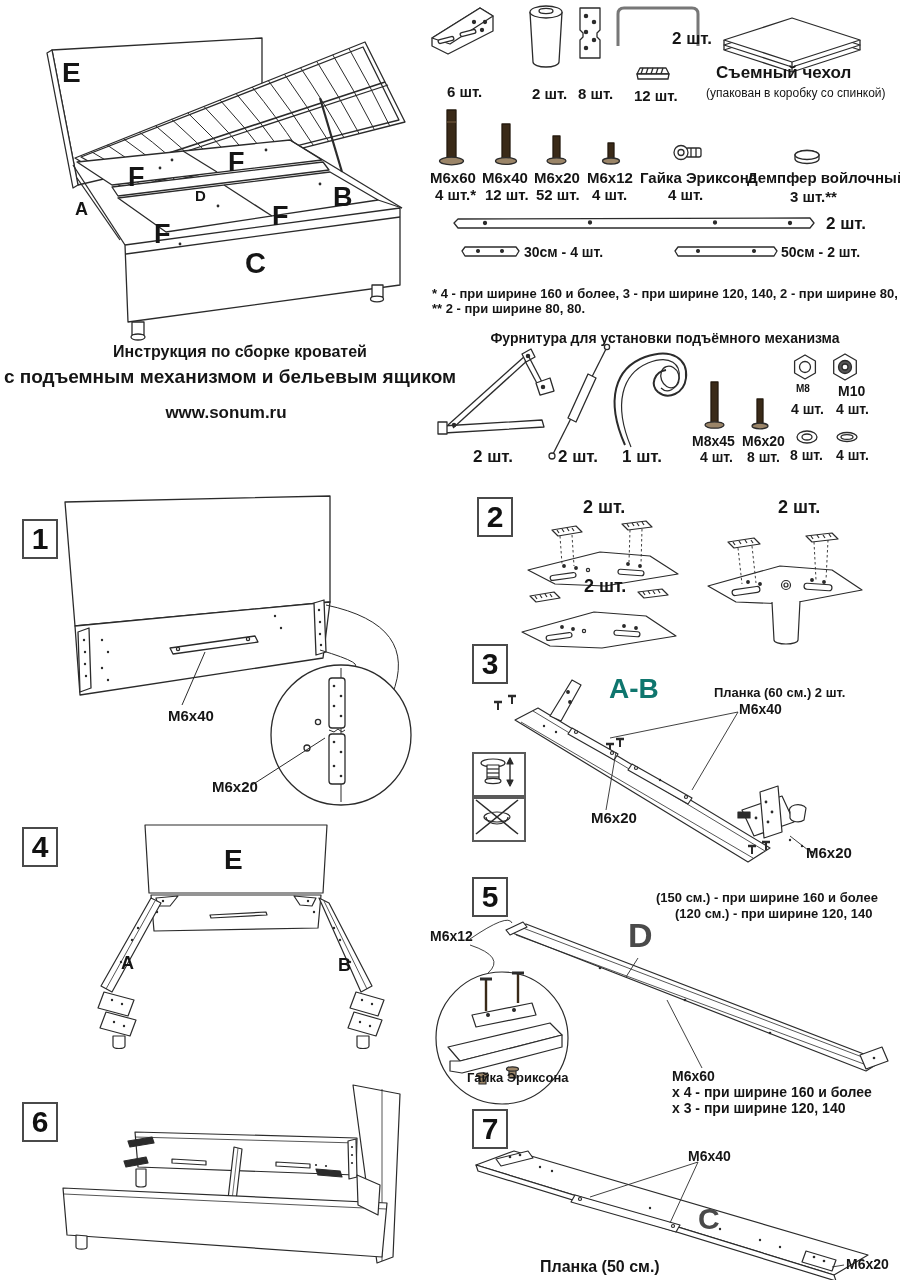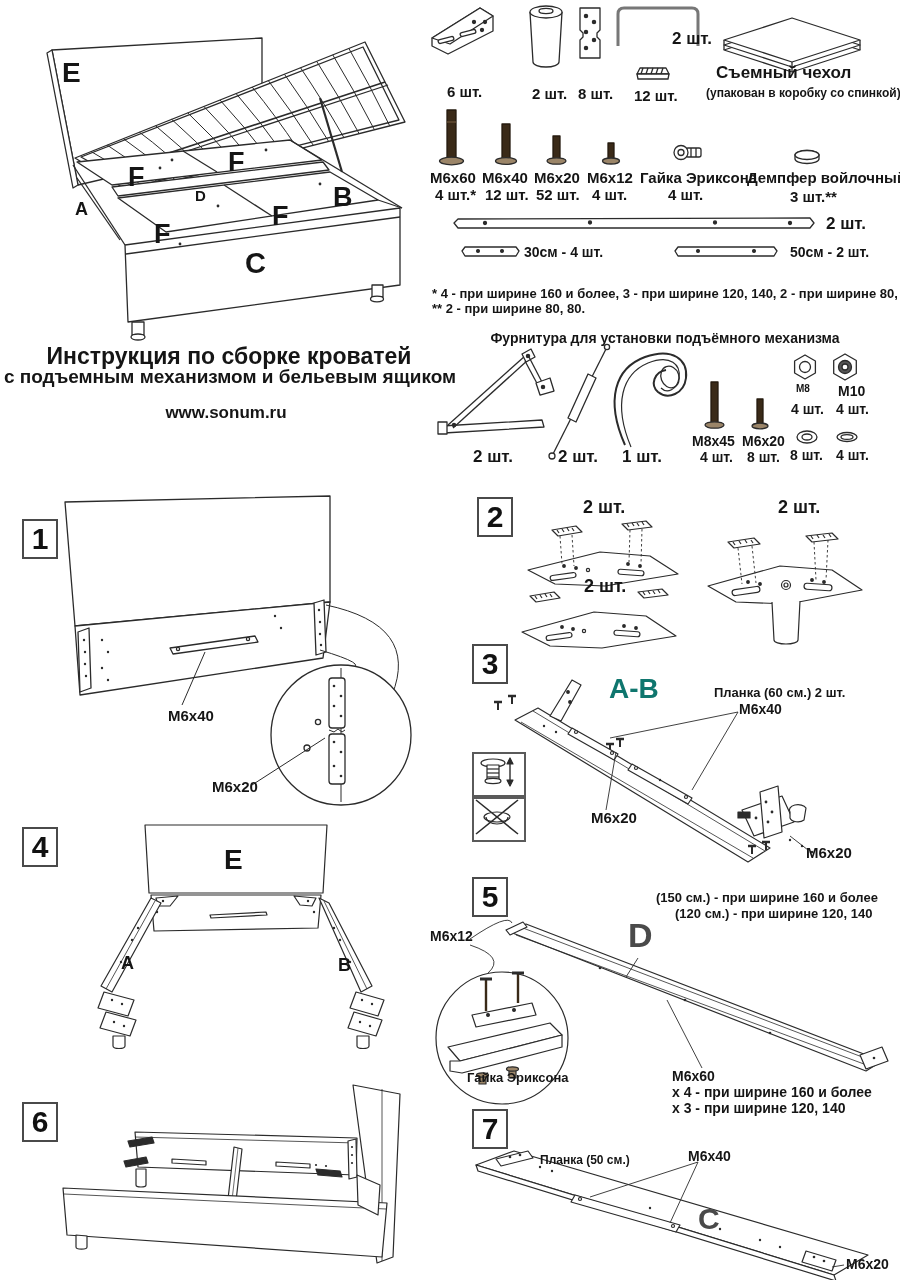--- a/index.html
+++ b/index.html
@@ -193,40 +193,40 @@
       </g>
     </g>
   </svg>
 
   <span class="lbl" style="left:447px;top:84px;font-size:15px;">6 шт.</span>
   <span class="lbl" style="left:532px;top:86px;font-size:15px;">2 шт.</span>
   <span class="lbl" style="left:578px;top:86px;font-size:15px;">8 шт.</span>
   <span class="lbl" style="left:672px;top:30px;font-size:17px;">2 шт.</span>
   <span class="lbl" style="left:634px;top:88px;font-size:15px;">12 шт.</span>
   <span class="lbl" style="left:716px;top:64px;font-size:17px;">Съемный чехол</span>
-  <span class="lbl" style="left:706px;top:87px;font-size:12px;font-weight:bold;">(упакован в коробку со спинкой)</span>
+  <span class="lbl" style="left:706px;top:87px;font-size:12px;font-weight:normal;">(упакован в коробку со спинкой)</span>
   <span class="lbl" style="left:430px;top:170px;font-size:15px;">M6x60</span>
   <span class="lbl" style="left:435px;top:187px;font-size:15px;">4 шт.*</span>
   <span class="lbl" style="left:482px;top:170px;font-size:15px;">M6x40</span>
   <span class="lbl" style="left:485px;top:187px;font-size:15px;">12 шт.</span>
   <span class="lbl" style="left:534px;top:170px;font-size:15px;">M6x20</span>
   <span class="lbl" style="left:536px;top:187px;font-size:15px;">52 шт.</span>
   <span class="lbl" style="left:587px;top:170px;font-size:15px;">M6x12</span>
   <span class="lbl" style="left:592px;top:187px;font-size:15px;">4 шт.</span>
   <span class="lbl" style="left:640px;top:170px;font-size:15px;">Гайка Эриксона</span>
   <span class="lbl" style="left:668px;top:187px;font-size:15px;">4 шт.</span>
   <span class="lbl" style="left:747px;top:170px;font-size:15px;">Демпфер войлочный</span>
   <span class="lbl" style="left:790px;top:189px;font-size:15px;">3 шт.**</span>
   <span class="lbl" style="left:826px;top:215px;font-size:17px;">2 шт.</span>
   <span class="lbl" style="left:524px;top:245px;font-size:14px;">30см - 4 шт.</span>
-  <span class="lbl" style="left:781px;top:245px;font-size:14px;margin-left:9px;">50см - 2 шт.</span>
+  <span class="lbl" style="left:781px;top:245px;font-size:14px;">50см - 2 шт.</span>
   <span class="lbl" style="left:432px;top:287px;font-size:13px;">* 4 - при ширине 160 и более, 3 - при ширине 120, 140, 2 - при ширине 80, 90.</span>
   <span class="lbl" style="left:432px;top:302px;font-size:13px;">** 2 - при ширине 80, 80.</span>
 
-  <span class="lbl tc" style="left:229px;top:344px;font-size:23px;">Инструкция по сборке кроватей</span>
+  <span class="lbl tc" style="left:240px;top:344px;font-size:16px;">Инструкция по сборке кроватей</span>
   <span class="lbl tc" style="left:230px;top:367px;font-size:19px;">с подъемным механизмом и бельевым ящиком</span>
   <span class="lbl tc" style="left:226px;top:404px;font-size:17px;">www.sonum.ru</span>
 
   <svg class="art" style="left:430px;top:330" width="470" height="140" viewBox="0 0 470 140">
     <g stroke="#2b2b2b" fill="#fff" stroke-width="1.3" stroke-linejoin="round">
 
       <g>
         <polygon points="12,96 112,90 114,97 14,103"></polygon>
         <rect x="8" y="92" width="9" height="12"></rect>
         <line x1="18" y1="95" x2="95" y2="26"></line>
@@ -735,17 +735,17 @@
         <circle cx="280" cy="124" r="1.2"></circle>
           <circle cx="210" cy="103" r="1.2"></circle>
       </g>
 
       <line x1="258" y1="57" x2="150" y2="92" stroke-width="0.9"></line>
       <line x1="258" y1="57" x2="230" y2="118" stroke-width="0.9"></line>
       <line x1="392" y1="162" x2="404" y2="160" stroke-width="0.9"></line>
     </g>
   </svg>
   <span class="lbl" style="left:688px;top:1149px;font-size:14px;">M6x40</span>
-  <span class="lbl" style="left:528px;top:1154px;font-size:12px;padding-left:12px;">Планка (50 см.)</span>
+  <span class="lbl" style="left:528px;top:1259px;font-size:16px;padding-left:12px;">Планка (50 см.)</span>
   <span class="lbl" style="left:698px;top:1203px;font-size:30px;color:#4a4a4a;">C</span>
   <span class="lbl" style="left:846px;top:1257px;font-size:14px;">M6x20</span>
 
 </div>
 
 </body></html>

